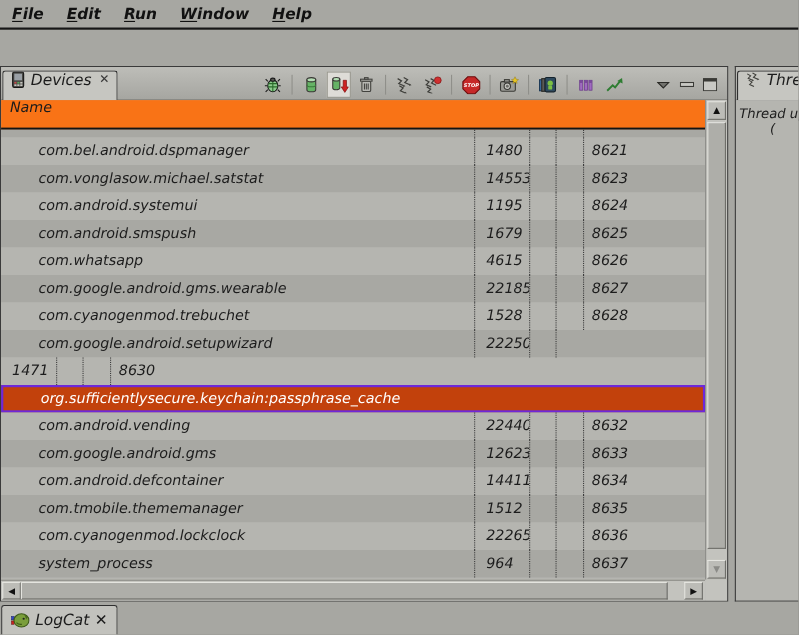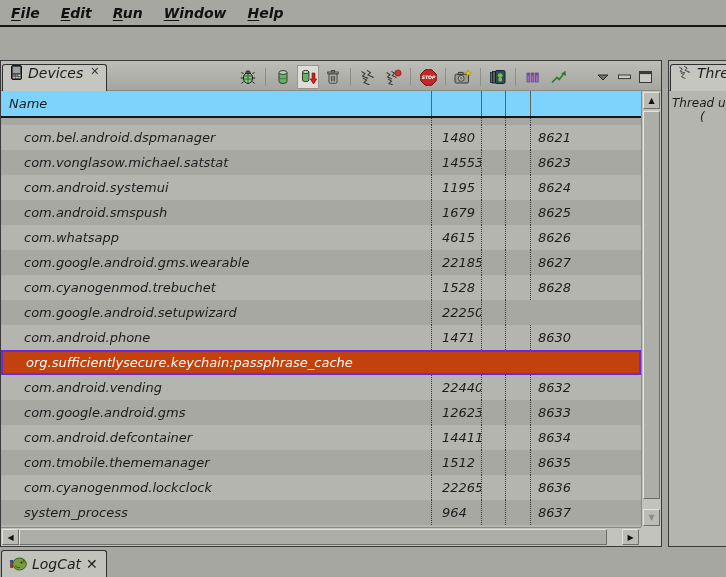--- a/index.html
+++ b/index.html
@@ -25,33 +25,33 @@
   .tab .close { font-size:11px; color:#3a3a3a; margin-left:2px; }
   .view-toolbar { position:absolute; right:7px; top:3px; height:26px;
     display:flex; align-items:center; gap:3px; }
   .tbtn { width:22px; height:24px; display:flex; align-items:center; justify-content:center; }
   .tbtn.active { background:#dedcd7; border:1px solid #98988f; }
   .tsep { width:1px; height:18px; background:#8f8f8a; margin:0 3px; }
   .winbtn { width:18px; height:18px; display:flex; align-items:center; justify-content:center; }
   .gap-l { margin-left:22px; }
   
   .thead { position:absolute; left:0; top:30px; width:640px; height:27px;
-    background:#7dd3fc; border-bottom:2px solid #141414; display:flex; font-size:13px; }
+    background:#f97316; border-bottom:2px solid #141414; display:flex; font-size:13px;flex-direction:column; }
   .thead .cell { display:flex; align-items:center; }
   .thead .cell + .cell { border-left:1px solid #63635e; }
   .c-name { width:430px; padding-left:8px; }
   .c-pid  { width:50px; padding-left:10px; }
   .c-s1   { width:24px; }
   .c-s2   { width:25px; }
   .c-port { width:111px; padding-left:7px; }
   .tbody { position:absolute; left:0; top:57px; width:640px; height:409px; background:#b5b5b0; }
   .trow { display:flex; height:25px; font-size:13px; align-items:stretch; }
   .trow .cell { display:flex; align-items:center; overflow:hidden; white-space:nowrap; }
   .trow .cell + .cell { border-left:1px dotted #3c3c3c; }
-  .trow .c-name { padding-left:23px; }
+  .trow .c-name { padding-left:34px; }
   .trow.light { background:#b5b5b0; }
   .trow.dark  { background:#a8a8a3; }
   .trow.sliver { height:7px; background:#a8a8a3; }
   .trow.selected { background:#c2410c; color:#ffffff; border:2px solid #6d28d9; }
   .trow.selected .cell + .cell { border-left:1px dotted #e6e6e6;margin-top:34px; }
   
   .vscroll { position:absolute; left:640px; top:30px; width:20px; height:436px;
     background:#c3c3be; border-left:1px solid #8a8a85; }
   .sbtn { position:absolute; width:17px; height:17px; left:1px; background:#bcbcb7;
     border:1px solid #6e6e69; border-top-color:#e4e4df; border-left-color:#e4e4df;
@@ -340,21 +340,20 @@
           <div class="cell c-s2"></div>
           <div class="cell c-port">8628</div>
         </div>
         <div class="trow dark">
           <div class="cell c-name">com.google.android.setupwizard</div>
           <div class="cell c-pid">22250</div>
           <div class="cell c-s1"></div>
           <div class="cell c-s2"></div>
         </div>
         <div class="trow light">
-          <div class="cell c-name">com.android.phone</div>
           <div class="cell c-pid">1471</div>
           <div class="cell c-s1"></div>
           <div class="cell c-s2"></div>
           <div class="cell c-port">8630</div>
         </div>
         <div class="trow selected">
           <div class="cell c-name">org.sufficientlysecure.keychain:passphrase_cache</div>
           <div class="cell c-pid">20311</div>
           <div class="cell c-s1"></div>
           <div class="cell c-s2"></div>

